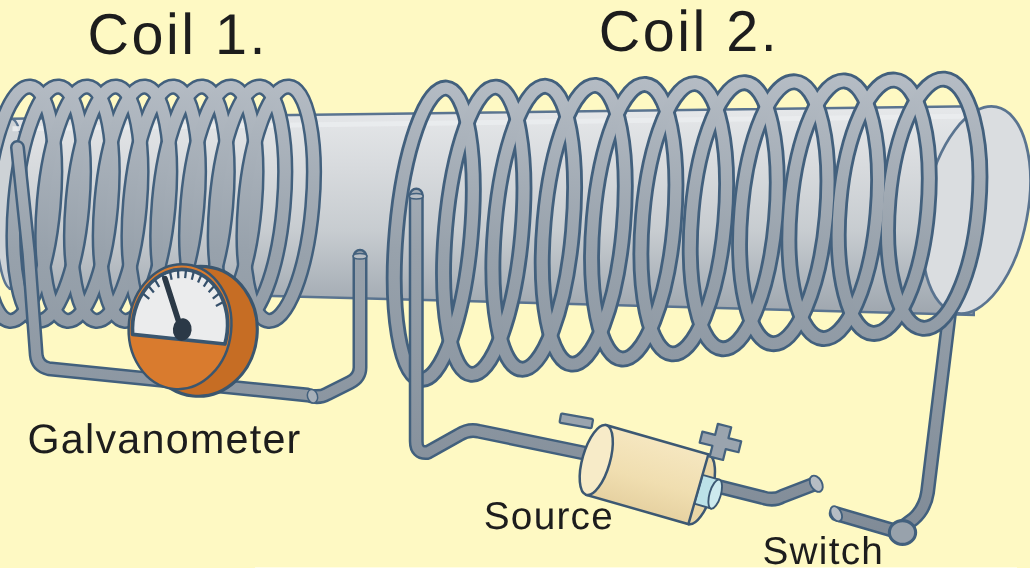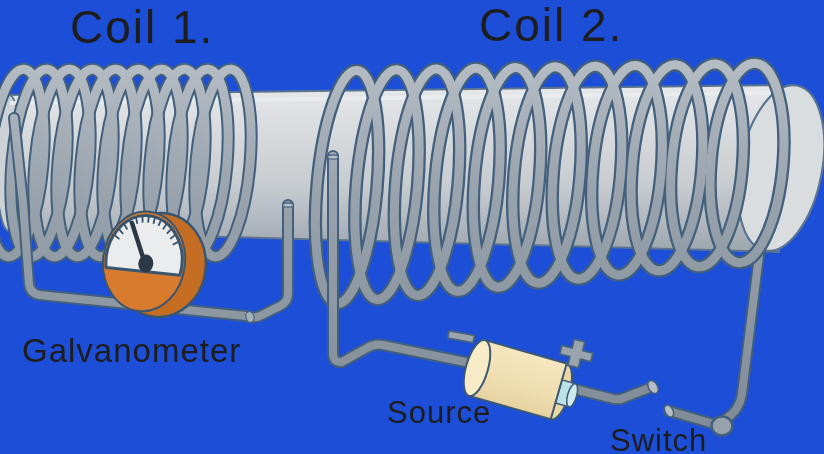--- a/index.html
+++ b/index.html
@@ -5,21 +5,21 @@
   html, body {
     margin: 0;
     padding: 0;
     background: #ffffff;
     font-family: "Liberation Sans", sans-serif;
   }
   .stage {
     position: relative;
     width: 824px;
     height: 454px;
-    background: #1d4ed8;
+    background: #fef9c3;
     overflow: hidden;
   }
   svg { display: block; }
   text {
     fill: #1d1d1d;
     font-family: "Liberation Sans", "DejaVu Sans", sans-serif;
   }
   .title-label   { font-size: 46px; letter-spacing: 2px; }
   .part-label-lg { font-size: 33px; letter-spacing: 1px; }
   .part-label    { font-size: 31px; letter-spacing: 1px; }

